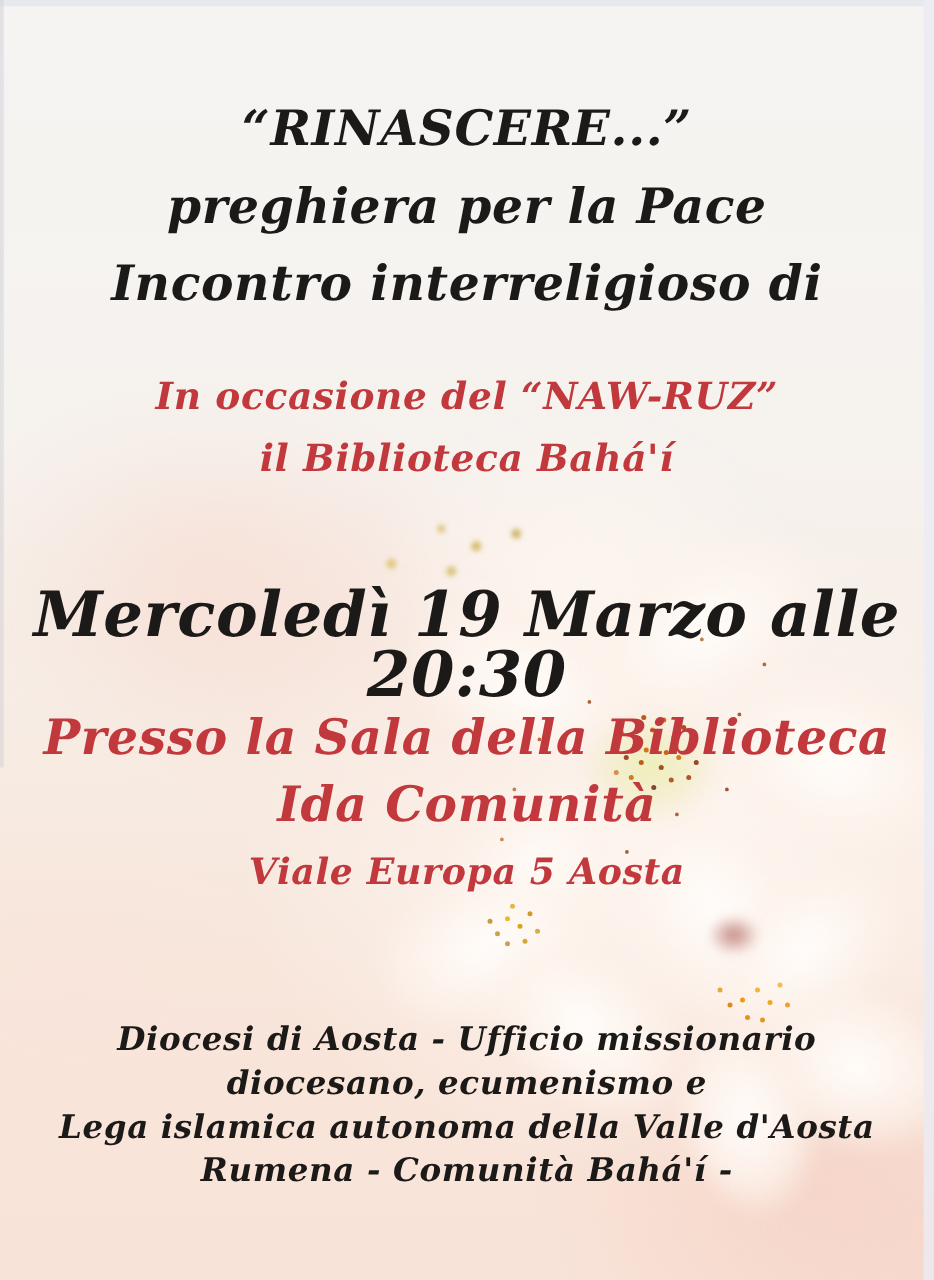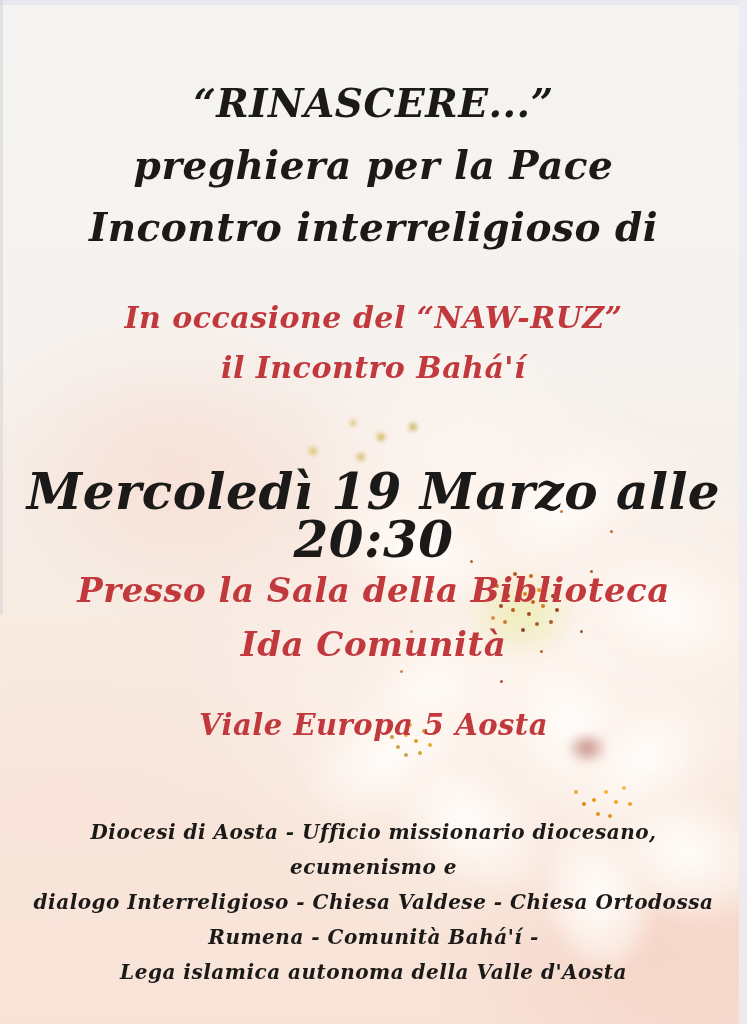--- a/index.html
+++ b/index.html
@@ -73,23 +73,23 @@
   .edge-right{position:absolute;top:0;right:0;bottom:0;width:8px;
     background:linear-gradient(180deg,#ececf2 0%,#ededf2 55%,#efe8eb 100%);}
   .edge-left{position:absolute;top:0;left:0;bottom:40%;width:3px;background:rgba(205,205,210,0.45);}
   
   .txt{position:absolute;left:0;right:0;text-align:center;font-weight:bold;font-style:italic;letter-spacing:0.5px;}
   .black{color:#1b1a18;}
   .red{color:#c2393d;font-style:italic;}
   .title{top:72px;font-size:39px;line-height:62px;}
   .occasion{top:293px;font-size:30px;line-height:50px;}
   .datetime{top:468px;font-size:50px;line-height:48px;}
-  .venue{top:563px;font-size:34px;line-height:54px;}
-  .address{top:678px;font-size:29px;line-height:38px;margin-top:28px;}
-  .footer{top:815px;font-size:20px;line-height:35px;padding:0 20px;}
+  .venue{top:563px;font-size:39px;line-height:54px;}
+  .address{top:678px;font-size:29px;line-height:38px;}
+  .footer{top:815px;font-size:26px;line-height:35px;padding:0 20px;}
 </style>
 </head>
 <body>
 
 <div class="poster">
 
   <div class="bg"></div>
   <div class="blob b-faded1"></div>
   <div class="blob b-faded2"></div>
   <div class="dot dots-faded"></div>
@@ -115,33 +115,32 @@
   <div class="edge-left"></div>
 
   <div class="txt black title">
     <div>“RINASCERE...”</div>
     <div>preghiera per la Pace</div>
     <div>Incontro interreligioso di</div>
   </div>
 
   <div class="txt red occasion">
     <div>In occasione del “NAW-RUZ”</div>
-    <div>il Incontro Bahá'í</div>
+    <div>il Biblioteca Bahá'í</div>
   </div>
 
   <div class="txt black datetime">Mercoledì 19 Marzo alle 20:30</div>
 
   <div class="txt red venue">
     <div>Presso la Sala della Biblioteca</div>
     <div>Ida Comunità</div>
   </div>
 
   <div class="txt red address">Viale Europa 5 Aosta</div>
 
   <div class="txt black footer">
     <div>Diocesi di Aosta - Ufficio missionario diocesano, ecumenismo e</div>
-    <div>dialogo Interreligioso - Chiesa Valdese - Chiesa Ortodossa</div>
+    <div>Lega islamica autonoma della Valle d'Aosta</div>
     <div>Rumena - Comunità Bahá'í -</div>
-    <div>Lega islamica autonoma della Valle d'Aosta</div>
 
   </div>
 
 </div>
 
 </body></html>

